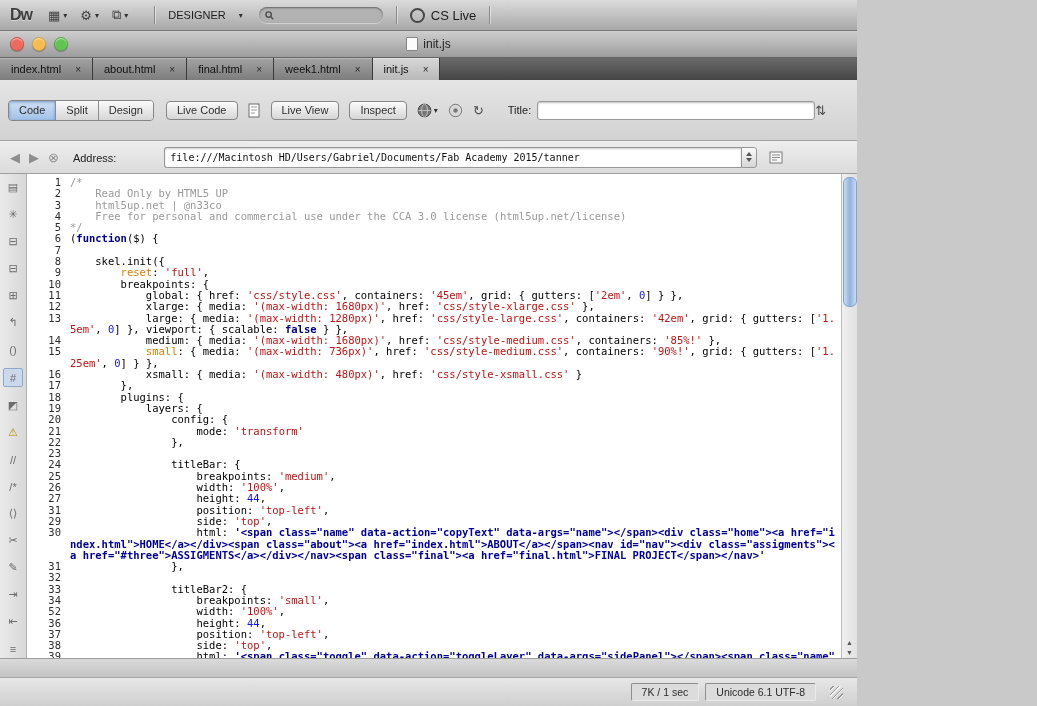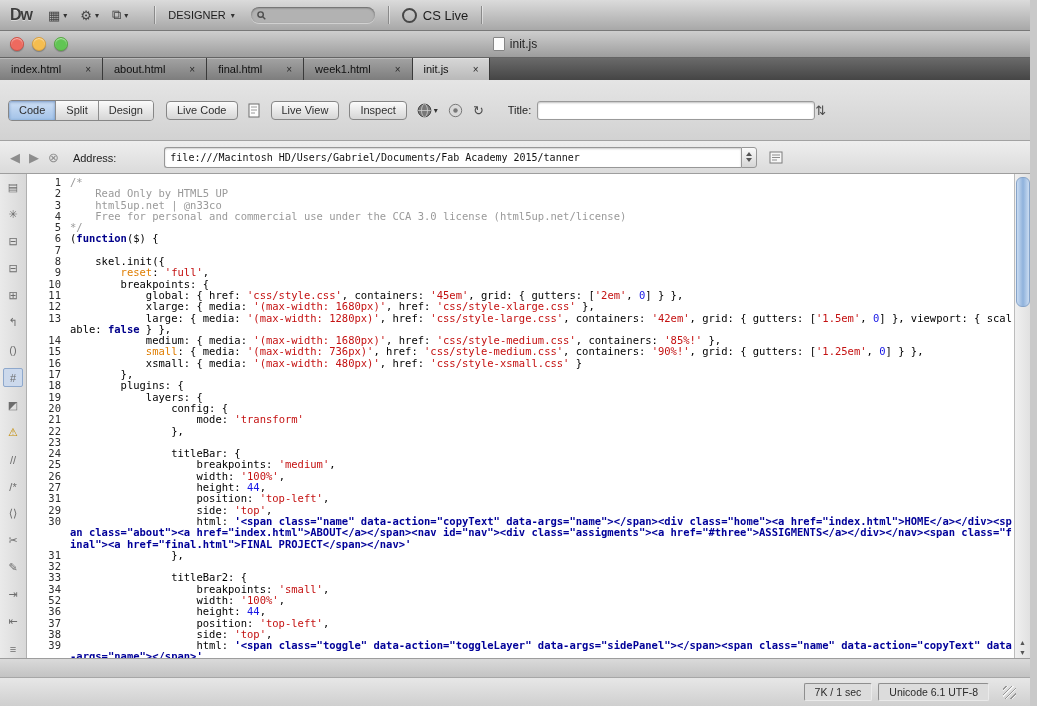--- a/index.html
+++ b/index.html
@@ -1,42 +1,42 @@
 <!DOCTYPE html>
 <html><head>
 <meta charset="utf-8">
 <style>
   html,body{margin:0;padding:0;}
   body{width:1037px;height:706px;overflow:hidden;background:#c9c9c9;font-family:"Liberation Sans",sans-serif;}
-  .window{width:1030px;height:706px;display:flex;flex-direction:column;background:#ffffff;}
+  .window{width:857px;height:706px;display:flex;flex-direction:column;background:#ffffff;}
 
   
   .app-bar{height:30px;flex:0 0 30px;background:linear-gradient(#dbdbdb,#a8a8a8);border-bottom:1px solid #787878;display:flex;align-items:center;padding:0 10px;}
   .dw-logo{font-weight:bold;font-size:16px;color:#3d3d3d;letter-spacing:-1px;margin-right:16px;text-shadow:0 1px 0 rgba(255,255,255,.45);}
   .appbar-icon{font-size:13px;color:#444;display:inline-flex;align-items:center;gap:3px;margin-right:13px;}
   .caret{font-size:8px;color:#333;}
   .vdiv{width:1px;height:18px;background:#8a8a8a;box-shadow:1px 0 0 rgba(255,255,255,.45);margin:0 13px;}
-  .workspace-btn{font-size:11px;color:#1d1d1d;display:inline-flex;align-items:center;gap:5px;margin-right:16px;}
+  .workspace-btn{font-size:11px;color:#1d1d1d;display:inline-flex;align-items:center;gap:13px;margin-right:16px;}
   .search-box{width:112px;height:16px;border-radius:9px;background:#b2b2b2;box-shadow:inset 0 1px 2px rgba(0,0,0,.45),0 1px 0 rgba(255,255,255,.4);display:flex;align-items:center;padding:0 6px;gap:4px;}
   .cs-live{display:inline-flex;align-items:center;gap:6px;font-size:13px;color:#1d1d1d;}
   .ring{width:11px;height:11px;border:2px solid #474747;border-radius:50%;display:inline-block;}
 
   
   .title-bar{height:26px;flex:0 0 26px;background:linear-gradient(#cecece,#9d9d9d);border-bottom:1px solid #646464;position:relative;display:flex;align-items:center;}
   .lights{display:flex;gap:8px;margin-left:10px;}
   .light{width:12px;height:12px;border-radius:50%;box-shadow:inset 0 1px 1px rgba(255,255,255,.6),0 1px 1px rgba(0,0,0,.25);}
   .light.red{background:#ee6a5f;border:1px solid #ce5248;}
   .light.yellow{background:#f5bd4f;border:1px solid #d9a03f;}
   .light.green{background:#61c554;border:1px solid #58a943;}
   .win-title{position:absolute;left:0;right:0;display:flex;justify-content:center;align-items:center;gap:5px;font-size:12px;color:#242424;pointer-events:none;}
   .doc-ico{width:10px;height:12px;background:#fcfcfc;border:1px solid #858585;border-radius:1px;display:inline-block;}
 
   
   .tab-bar{height:22px;flex:0 0 22px;background:linear-gradient(#6a6a6a,#454545);display:flex;}
-  .tab{display:flex;align-items:center;gap:24px;padding:0 11px;font-size:11px;color:#0f0f0f;background:linear-gradient(#a3a3a3,#7d7d7d);border-right:1px solid #3a3a3a;box-shadow:inset 0 1px 0 rgba(255,255,255,.25);cursor:default;}
+  .tab{display:flex;align-items:center;gap:14px;padding:0 11px;font-size:11px;color:#0f0f0f;background:linear-gradient(#a3a3a3,#7d7d7d);border-right:1px solid #3a3a3a;box-shadow:inset 0 1px 0 rgba(255,255,255,.25);cursor:default;}
   .tab.active{background:linear-gradient(#d7d7d7,#b9b9b9);}
   .tab-close{font-size:10px;color:#2a2a2a;}
 
   
   .doc-toolbar{height:28px;flex:0 0 28px;background:linear-gradient(#e5e5e5,#d2d2d2);border-bottom:1px solid #a2a2a2;display:flex;align-items:center;padding:16px 8px;}
   .seg-group{display:flex;border:1px solid #868686;border-radius:4px;overflow:hidden;margin-right:12px;}
   .seg-btn{appearance:none;border:none;border-right:1px solid #8d8d8d;background:linear-gradient(#fbfbfb,#d6d6d6);font-size:11px;color:#2e2e2e;height:19px;padding:0 10px;font-family:inherit;}
   .seg-btn:last-child{border-right:none;}
   .seg-btn.active{background:linear-gradient(#cfe0f5,#a2c2e8);box-shadow:inset 0 1px 3px rgba(25,75,145,.5);}
   .tb-btn{border:1px solid #868686;border-radius:4px;background:linear-gradient(#fbfbfb,#d6d6d6);font-size:11px;color:#2e2e2e;height:19px;padding:0 10px;display:inline-flex;align-items:center;margin-right:10px;font-family:inherit;}

